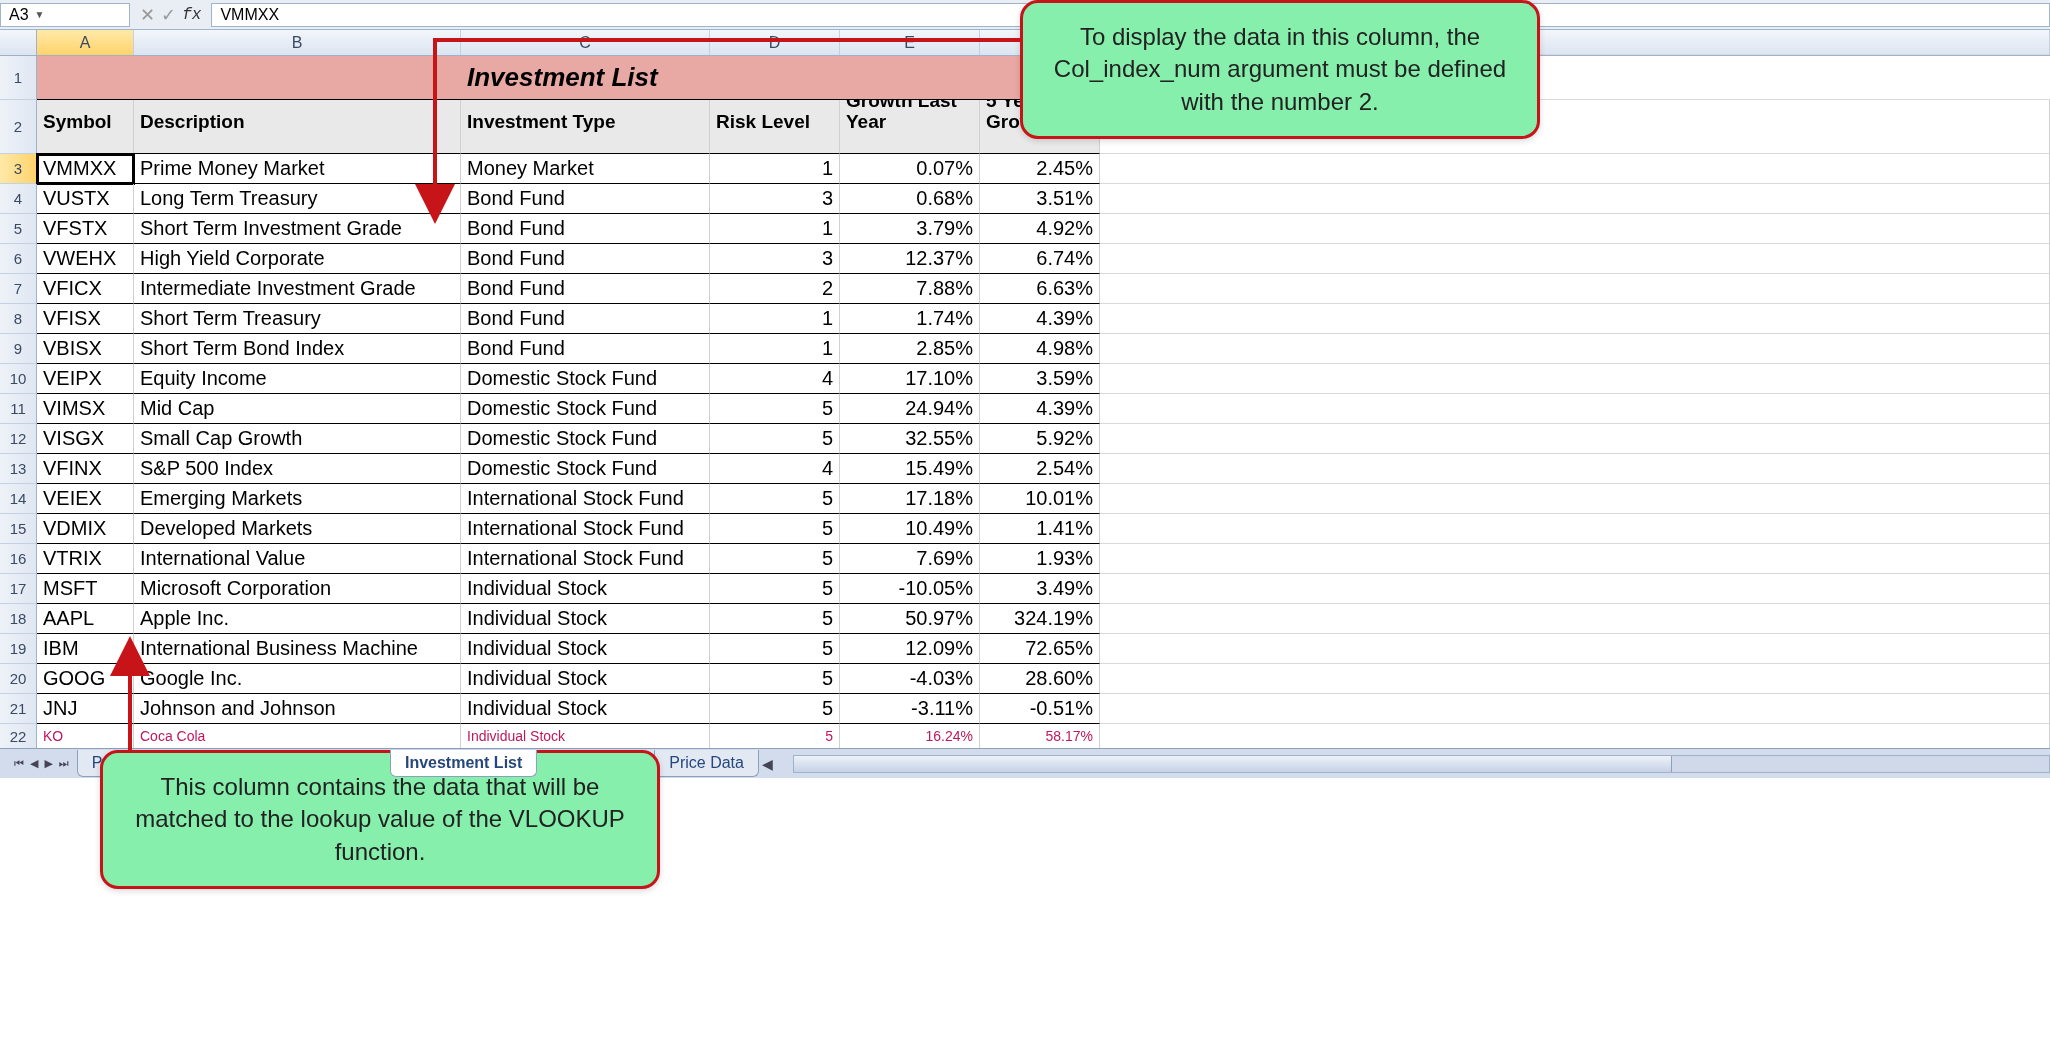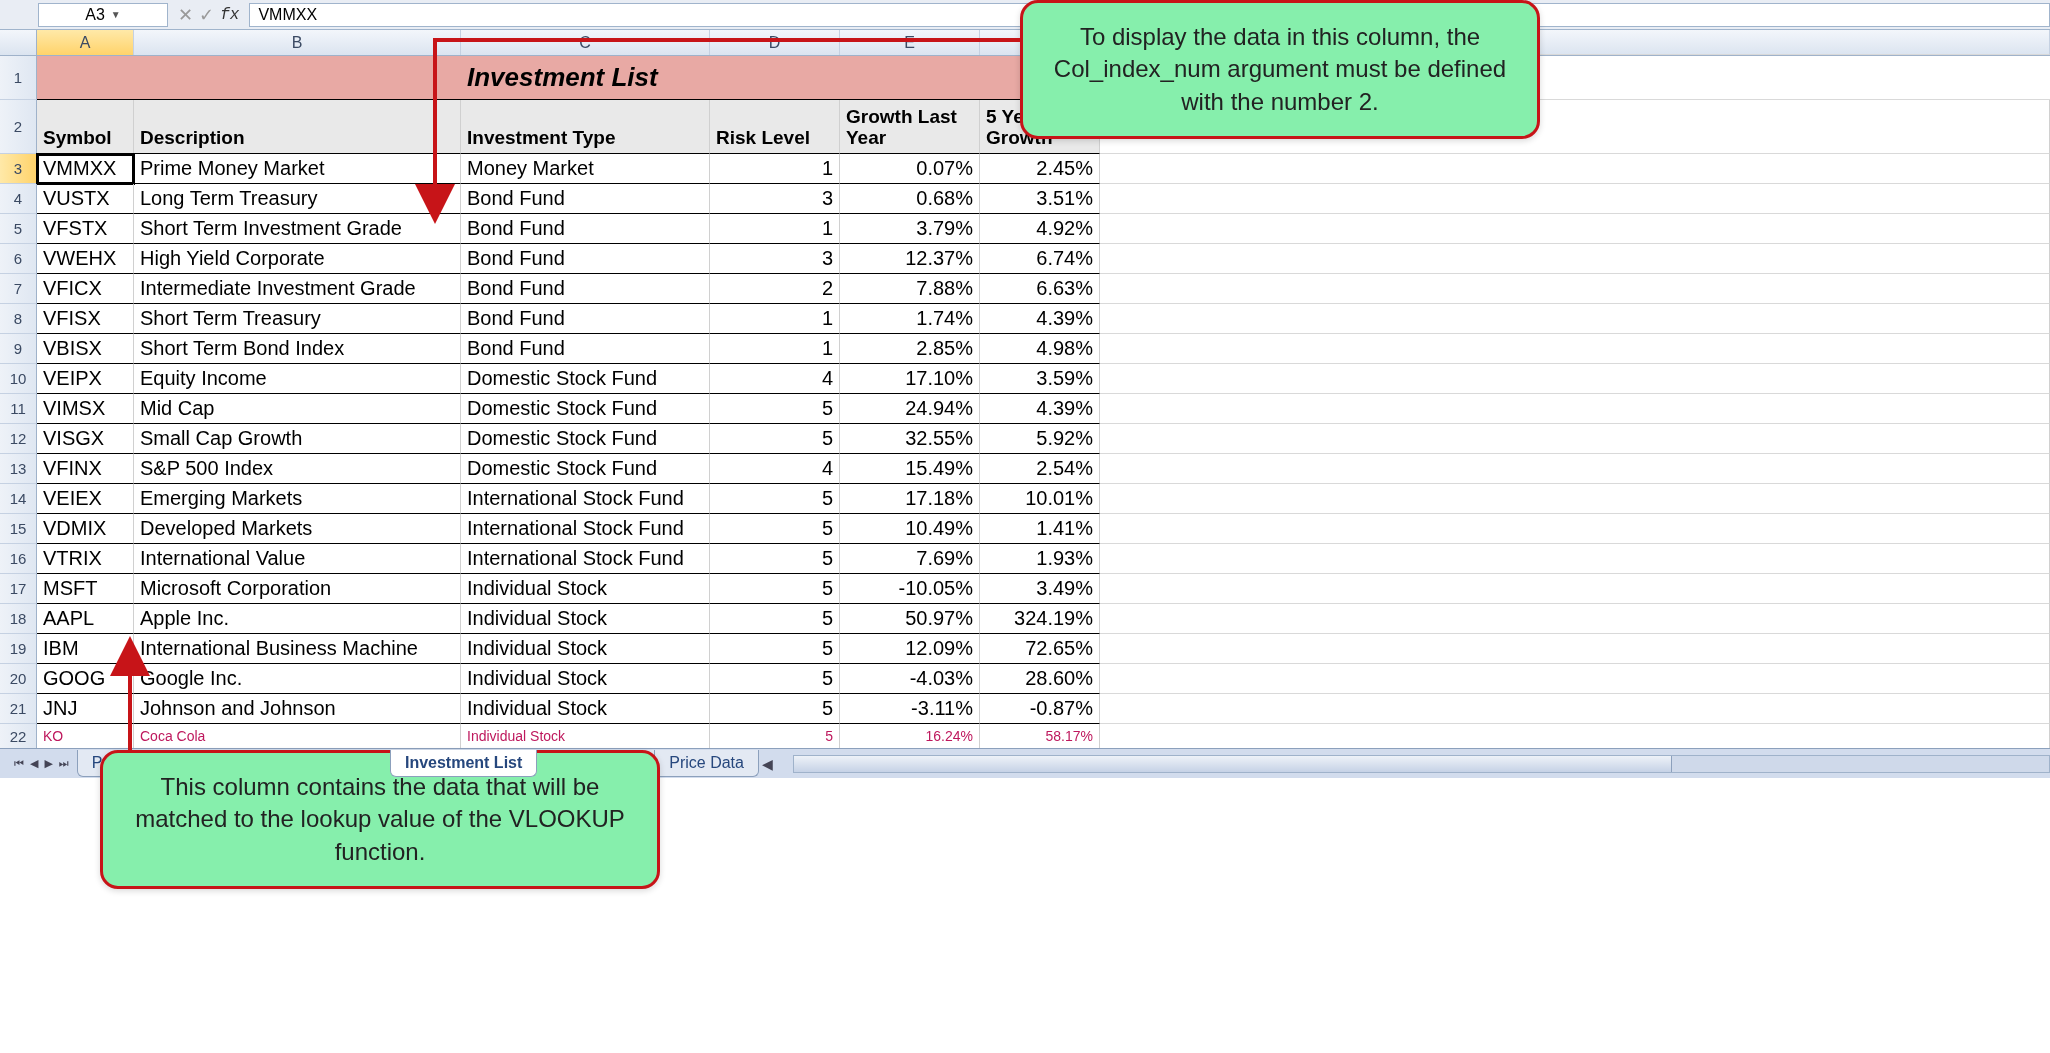--- a/index.html
+++ b/index.html
@@ -17,24 +17,23 @@
     align-items: center;
     border-bottom: 1px solid #a0b4cc;
     height: 30px;
     background: #e9edf4;
   }
   .name-box {
     width: 130px;
     background: #fff;
     border: 1px solid #a0b4cc;
     padding: 2px 8px;
-    margin-left: 38px;
-    display: flex;
-    align-items: center;
-    justify-content: center;
+    display: flex;
+    align-items: center;
+    justify-content: flex-start;
     font-size: 16px;
   }
   .name-box-dd {
     margin-left: 6px;
     font-size: 10px;
     color: #555;
   }
   .fx-btns {
     display: flex;
     align-items: center;
@@ -128,21 +127,21 @@
     font-size: 26px;
     color: #000;
   }
   .title-row .w-extra { background: #fff; border-bottom: 1px solid #d9d9d9; }
   .title-row { height: 44px; }
   .header-row .cell {
     background: #e9e9e9;
     font-weight: bold;
     font-size: 19px;
     align-items: flex-end;
-    padding-bottom: 4px;
+    padding-bottom: 20px;
   }
   .header-row { height: 54px; }
   .header-row .w-extra { background: #fff; font-weight: normal; }
   .num { justify-content: flex-end; }
   .active-cell {
     outline: 3px solid #000;
     outline-offset: -2px;
     background: #fff;
   }
   .partial-row { height: 24px; overflow: hidden; }
@@ -464,21 +463,21 @@
         <div class="cell w-F num">28.60%</div>
         <div class="cell w-extra" style="border-bottom: 1px solid rgb(217, 217, 217);"></div>
       </div>
       <div class="row">
         <div class="row-h">21</div>
         <div class="cell w-A">JNJ</div>
         <div class="cell w-B">Johnson and Johnson</div>
         <div class="cell w-C">Individual Stock</div>
         <div class="cell w-D num">5</div>
         <div class="cell w-E num">-3.11%</div>
-        <div class="cell w-F num">-0.87%</div>
+        <div class="cell w-F num">-0.51%</div>
         <div class="cell w-extra" style="border-bottom: 1px solid rgb(217, 217, 217);"></div>
       </div>
       <div class="row partial-row">
         <div class="row-h">22</div>
         <div class="cell w-A">KO</div>
         <div class="cell w-B">Coca Cola</div>
         <div class="cell w-C">Individual Stock</div>
         <div class="cell w-D num">5</div>
         <div class="cell w-E num">16.24%</div>
         <div class="cell w-F num">58.17%</div>

